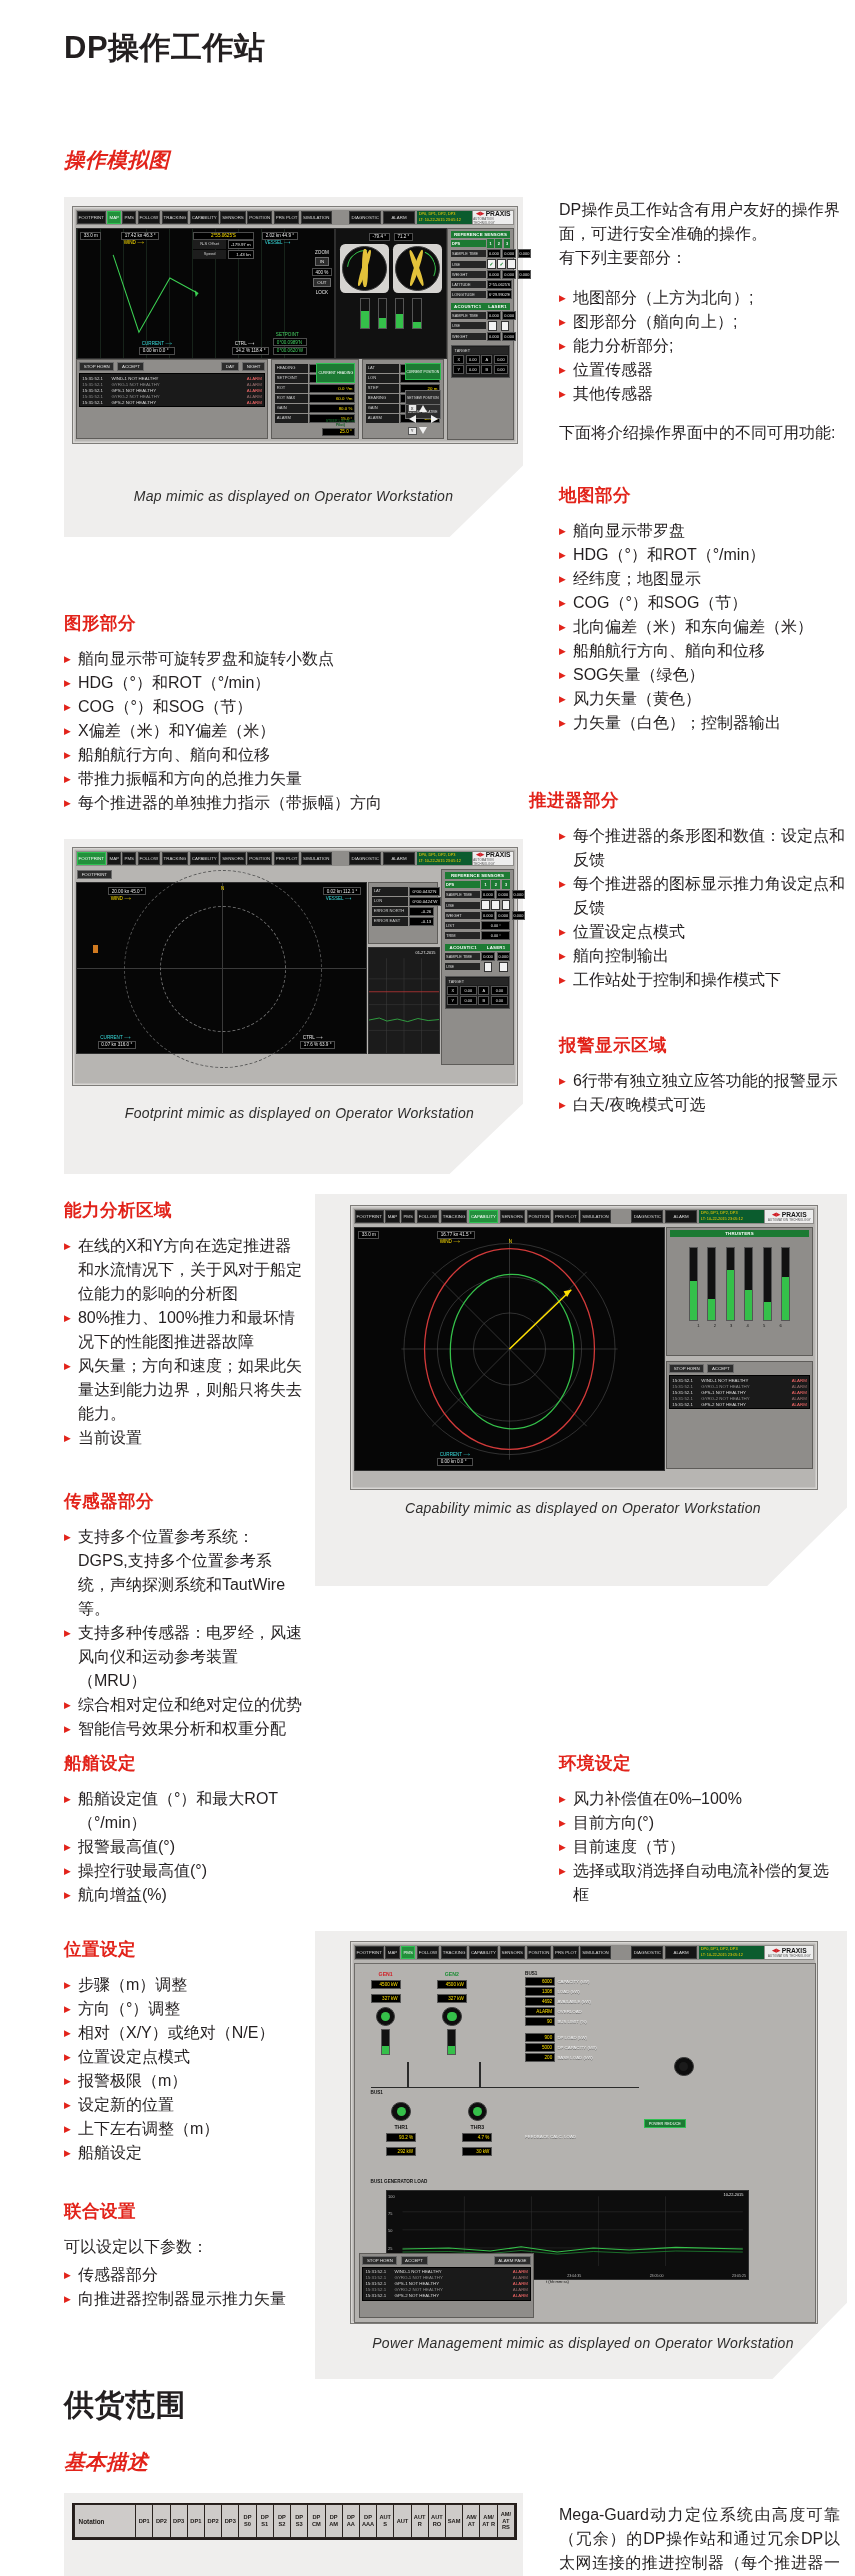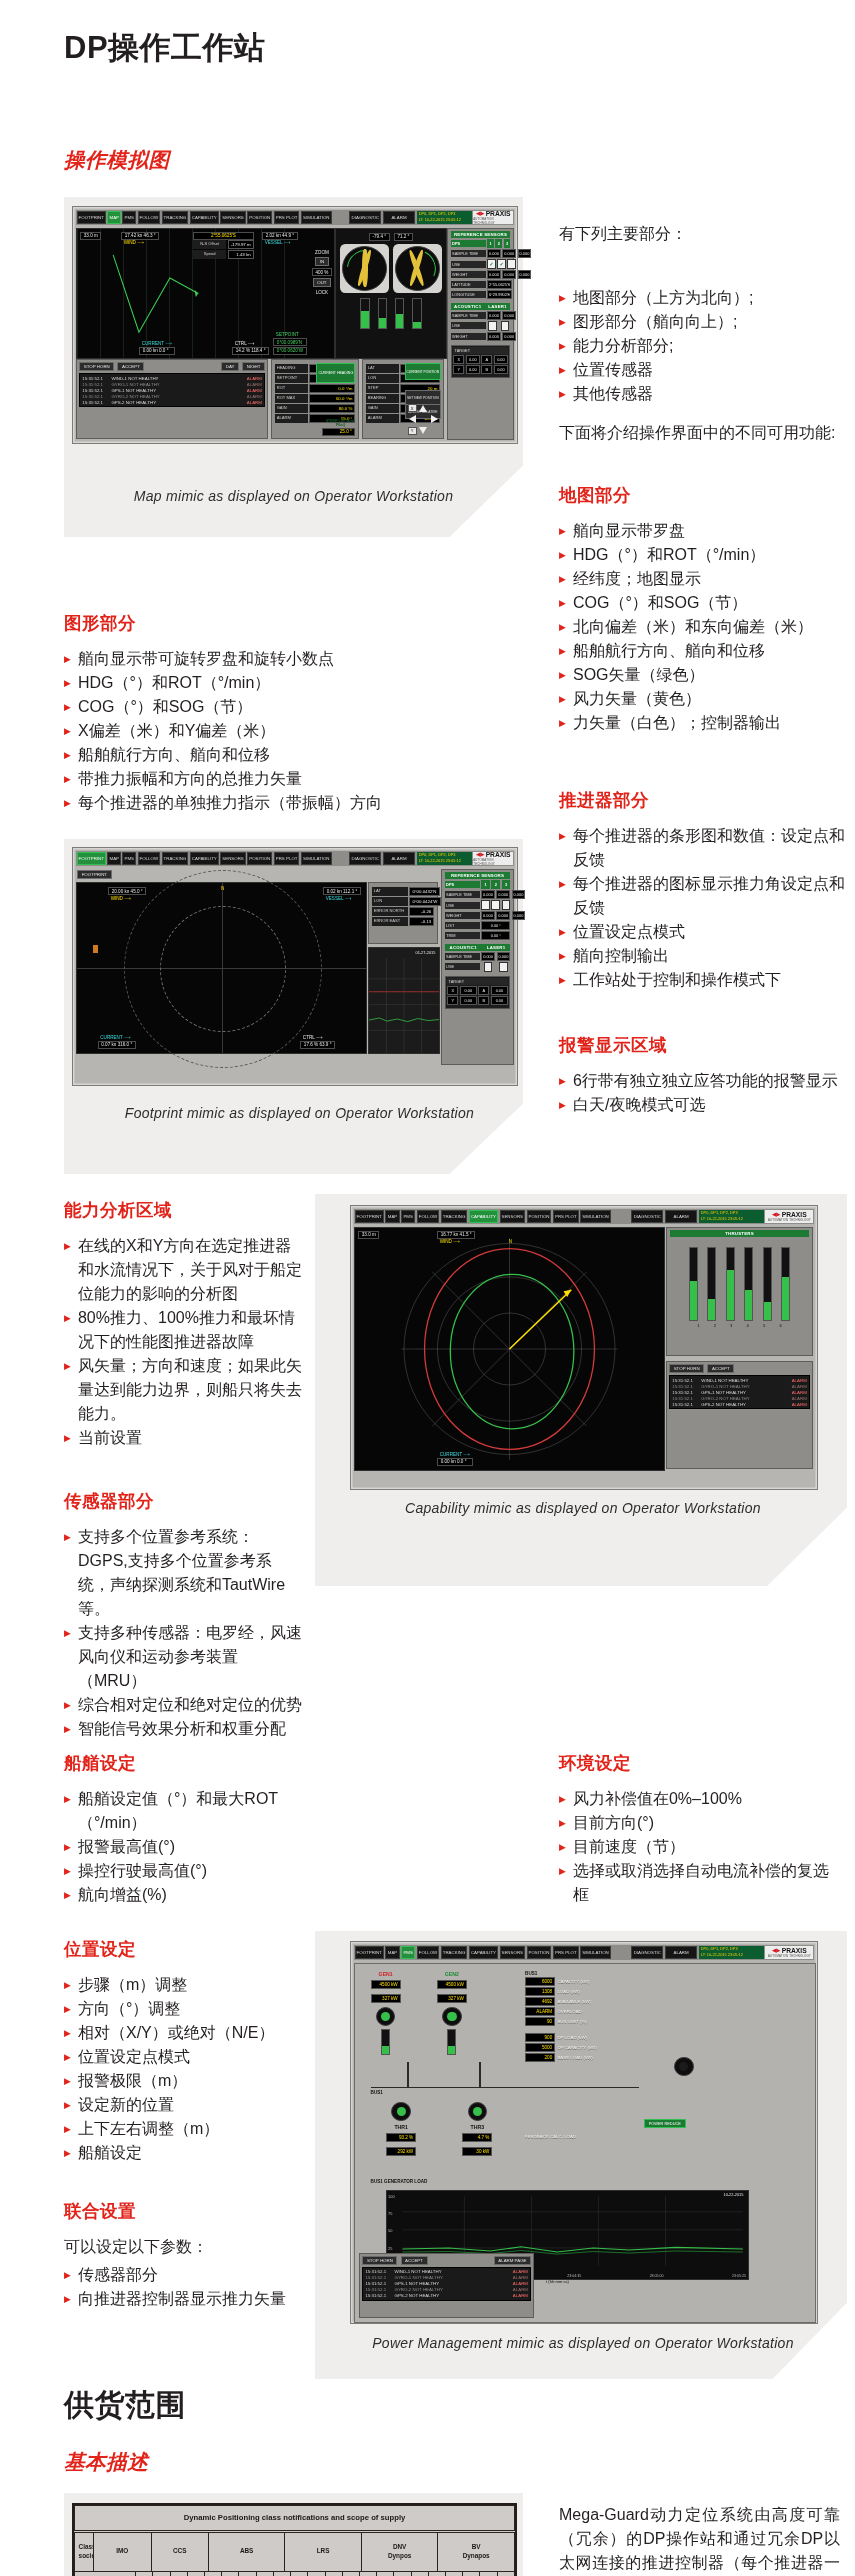--- a/index.html
+++ b/index.html
@@ -426,21 +426,21 @@
       <i class="tri rt"></i>
       <span class="axlbl">Y</span>
       <i class="tri dn"></i>
       <span></span>
     </div>
   </div>
 </div>
 <div class="abs caption" style="left:64px;top:488px;width:459px;">Map mimic as displayed on Operator Workstation</div>
 
 <div class="abs para" style="left:559px;top:198px;width:281px;">
-  <br><span>有下列主要部分：</span>
+  <span>DP操作员工作站含有用户友好的操作界面，可进行安全准确的操作。</span><br><span>有下列主要部分：</span>
 </div>
 <div class="abs blist" style="left:559px;top:286px;width:281px;">
 
 <div class="bi">
       <span class="arr">▶</span>
       <span>地图部分（上方为北向）;</span>
     </div>
     <div class="bi">
       <span class="arr">▶</span>
       <span>图形部分（艏向向上）;</span>
@@ -713,21 +713,21 @@
             <span class="sv">0.00</span>
             <span class="sv" style="flex:0 0 7.2px;">B</span>
             <span class="sv">0.00</span>
           </div>
         </div>
     </div>
   </div>
 </div>
 <div class="abs caption" style="left:70px;top:1105px;width:459px;">Footprint mimic as displayed on Operator Workstation</div>
 
-<div class="abs redh2" style="left:559px;top:788px;">推进器部分</div>
+<div class="abs redh2" style="left:529px;top:788px;">推进器部分</div>
 <div class="abs blist" style="left:559px;top:824px;width:289px;">
 
 <div class="bi">
       <span class="arr">▶</span>
       <span>每个推进器的条形图和数值：设定点和反馈</span>
     </div>
     <div class="bi">
       <span class="arr">▶</span>
       <span>每个推进器的图标显示推力角设定点和反馈</span>
     </div>
@@ -1265,33 +1265,20 @@
       <span>向推进器控制器显示推力矢量</span>
     </div>
   </div>
 
 <div class="abs h1 big" style="left:64px;top:2385px;">供货范围</div>
 <div class="abs redh" style="left:64px;top:2448px;">基本描述</div>
 
 <div class="gpanel" style="left:64px;top:2493px;width:459px;height:340px;clip-path:polygon(0 0,100% 0,100% 80%,85% 100%,0 100%);"></div>
 
 <div class="tablewrap" style="left:72px;top:2503px;width:441px;">
-  <table class="supply">
-    <tbody>
-        <tr>
-          <th class="title" colspan="23">Dynamic Positioning class notifications and scope of supply</th>
-        </tr>
-    <tr class="grp">
-      <th class="corner">Class society</th>
-      
-    <th class="grp" colspan="3">IMO</th><th class="grp" colspan="3">CCS</th><th class="grp" colspan="4">ABS</th><th class="grp" colspan="4">LRS</th><th class="grp" colspan="4">DNV
-Dynpos</th><th class="grp" colspan="4">BV
-Dynapos</th></tr>
-  </tbody>
-    </table>
   <table class="supply" style="margin-top:-1px;">
     <tbody>
 
         <tr class="nrow">
           <th class="rlabel">Notation</th>
 
         <td>DP1</td>
           <td>DP2</td>
           <td>DP3</td>
           <td>DP1</td>

